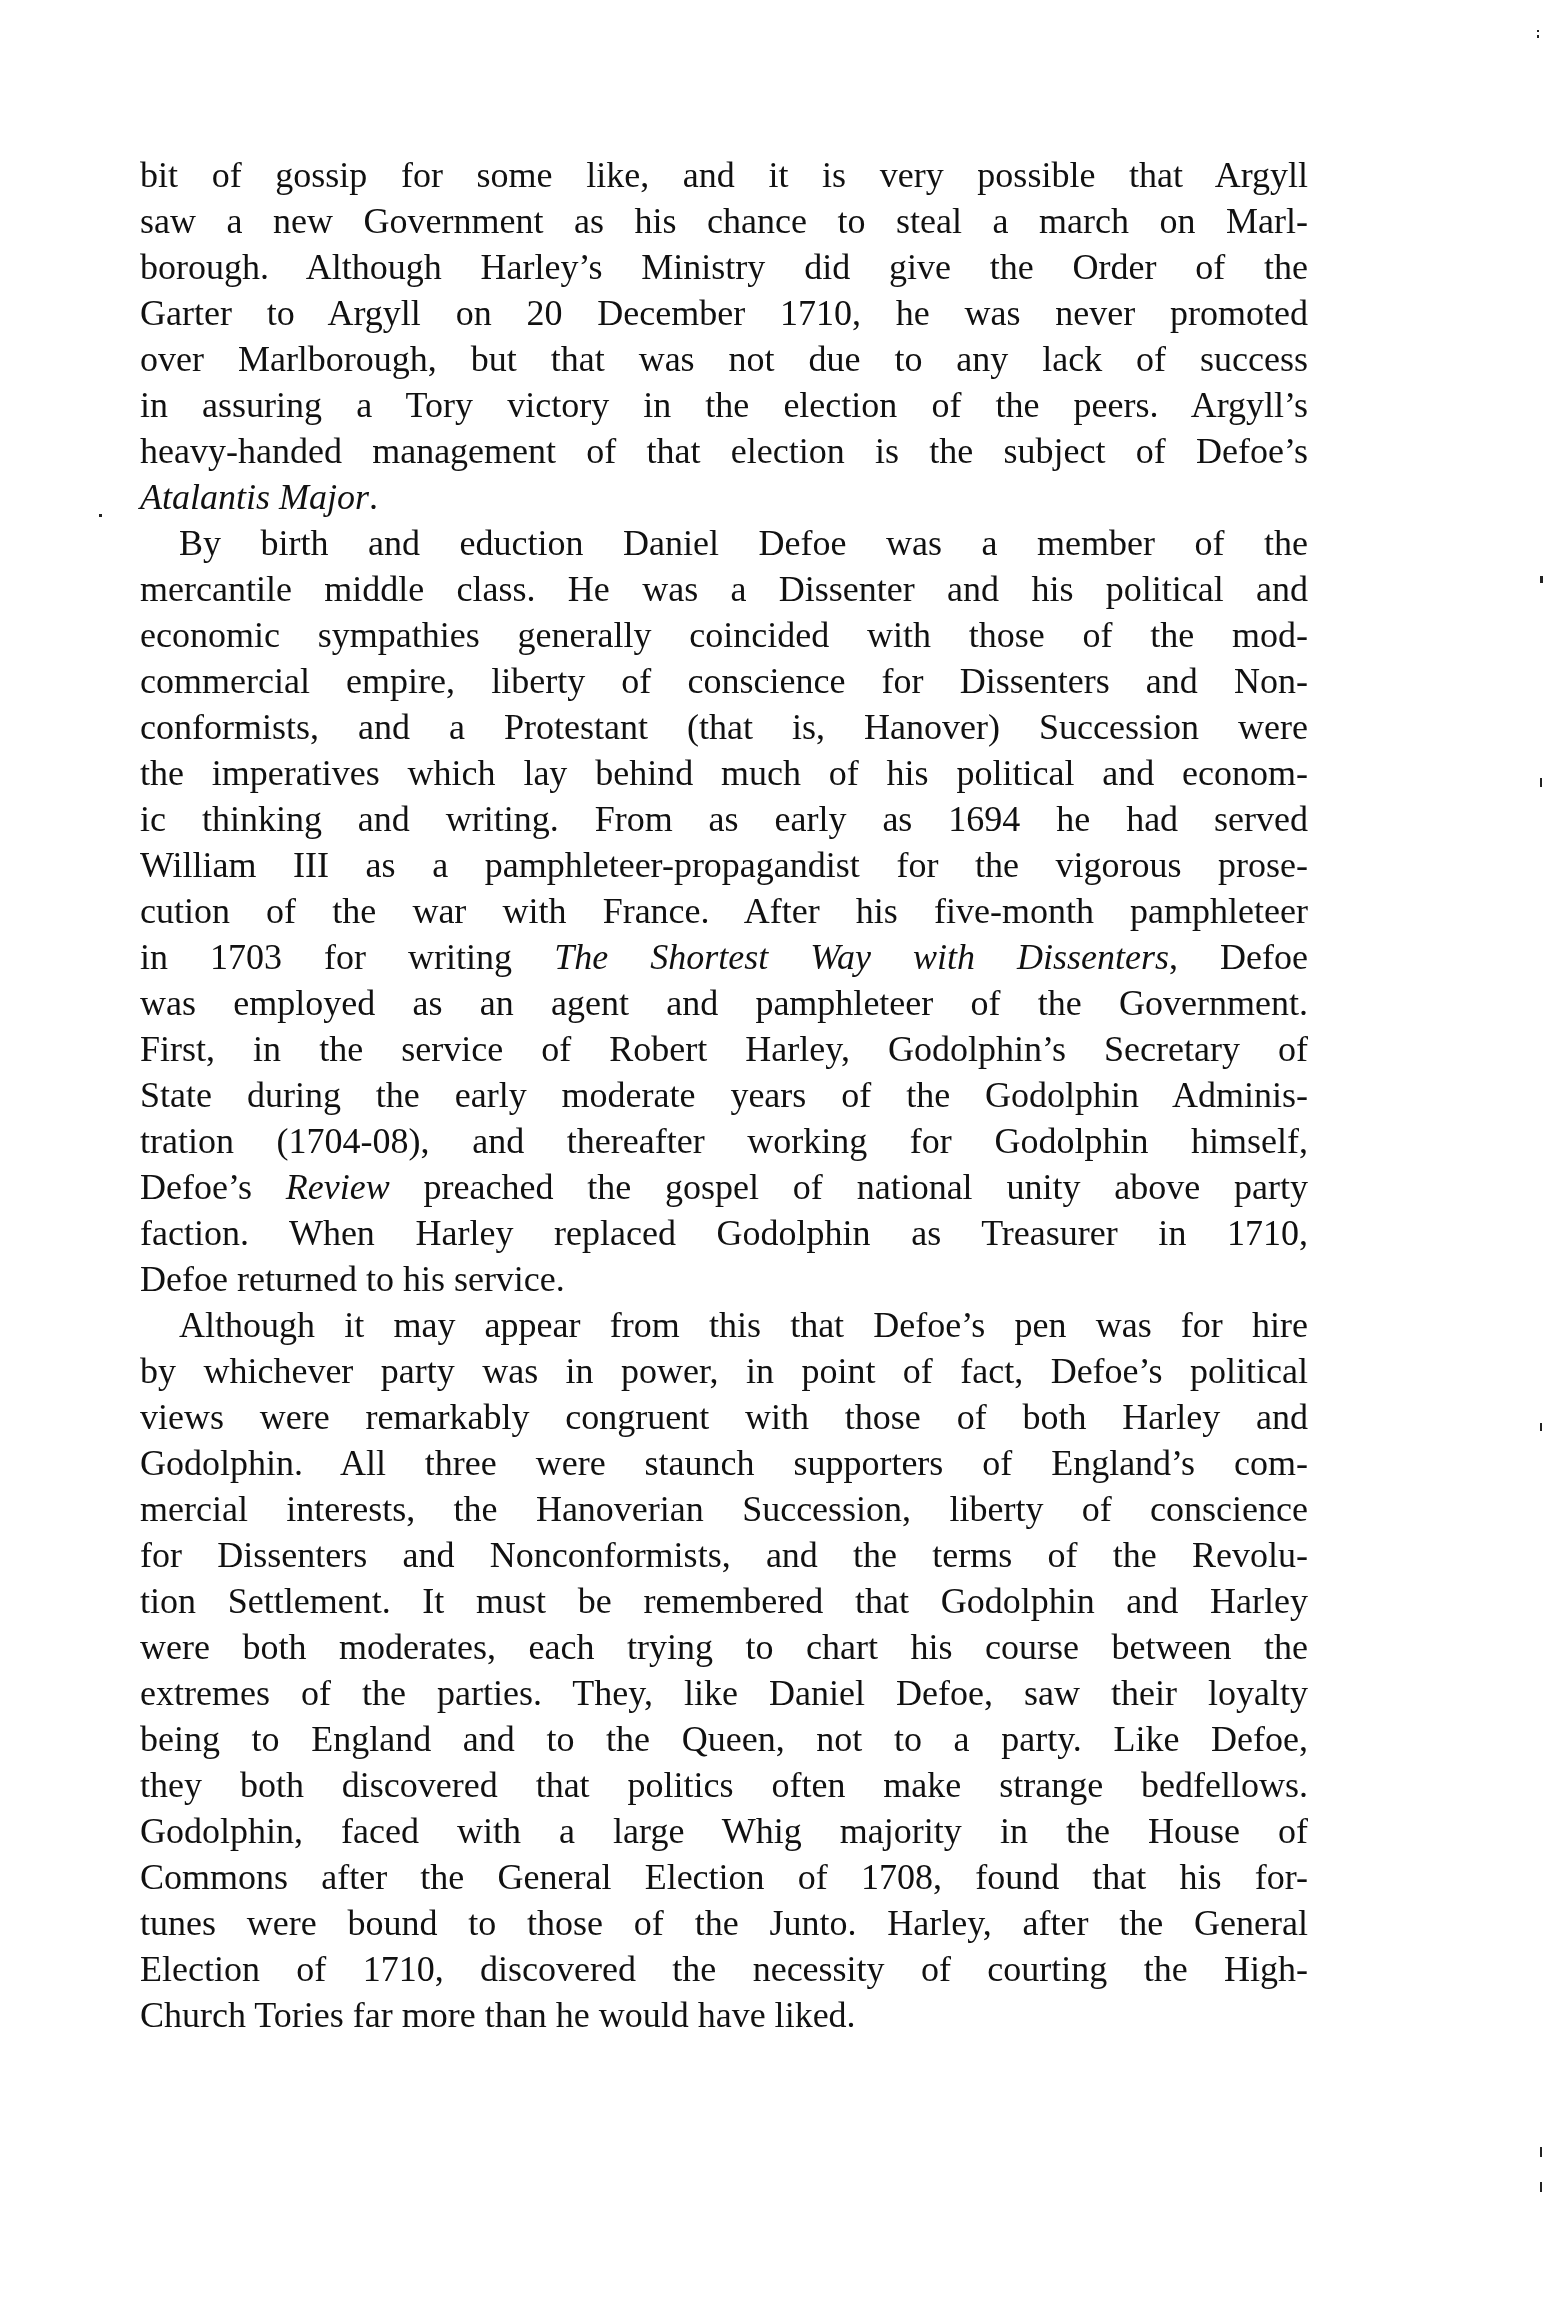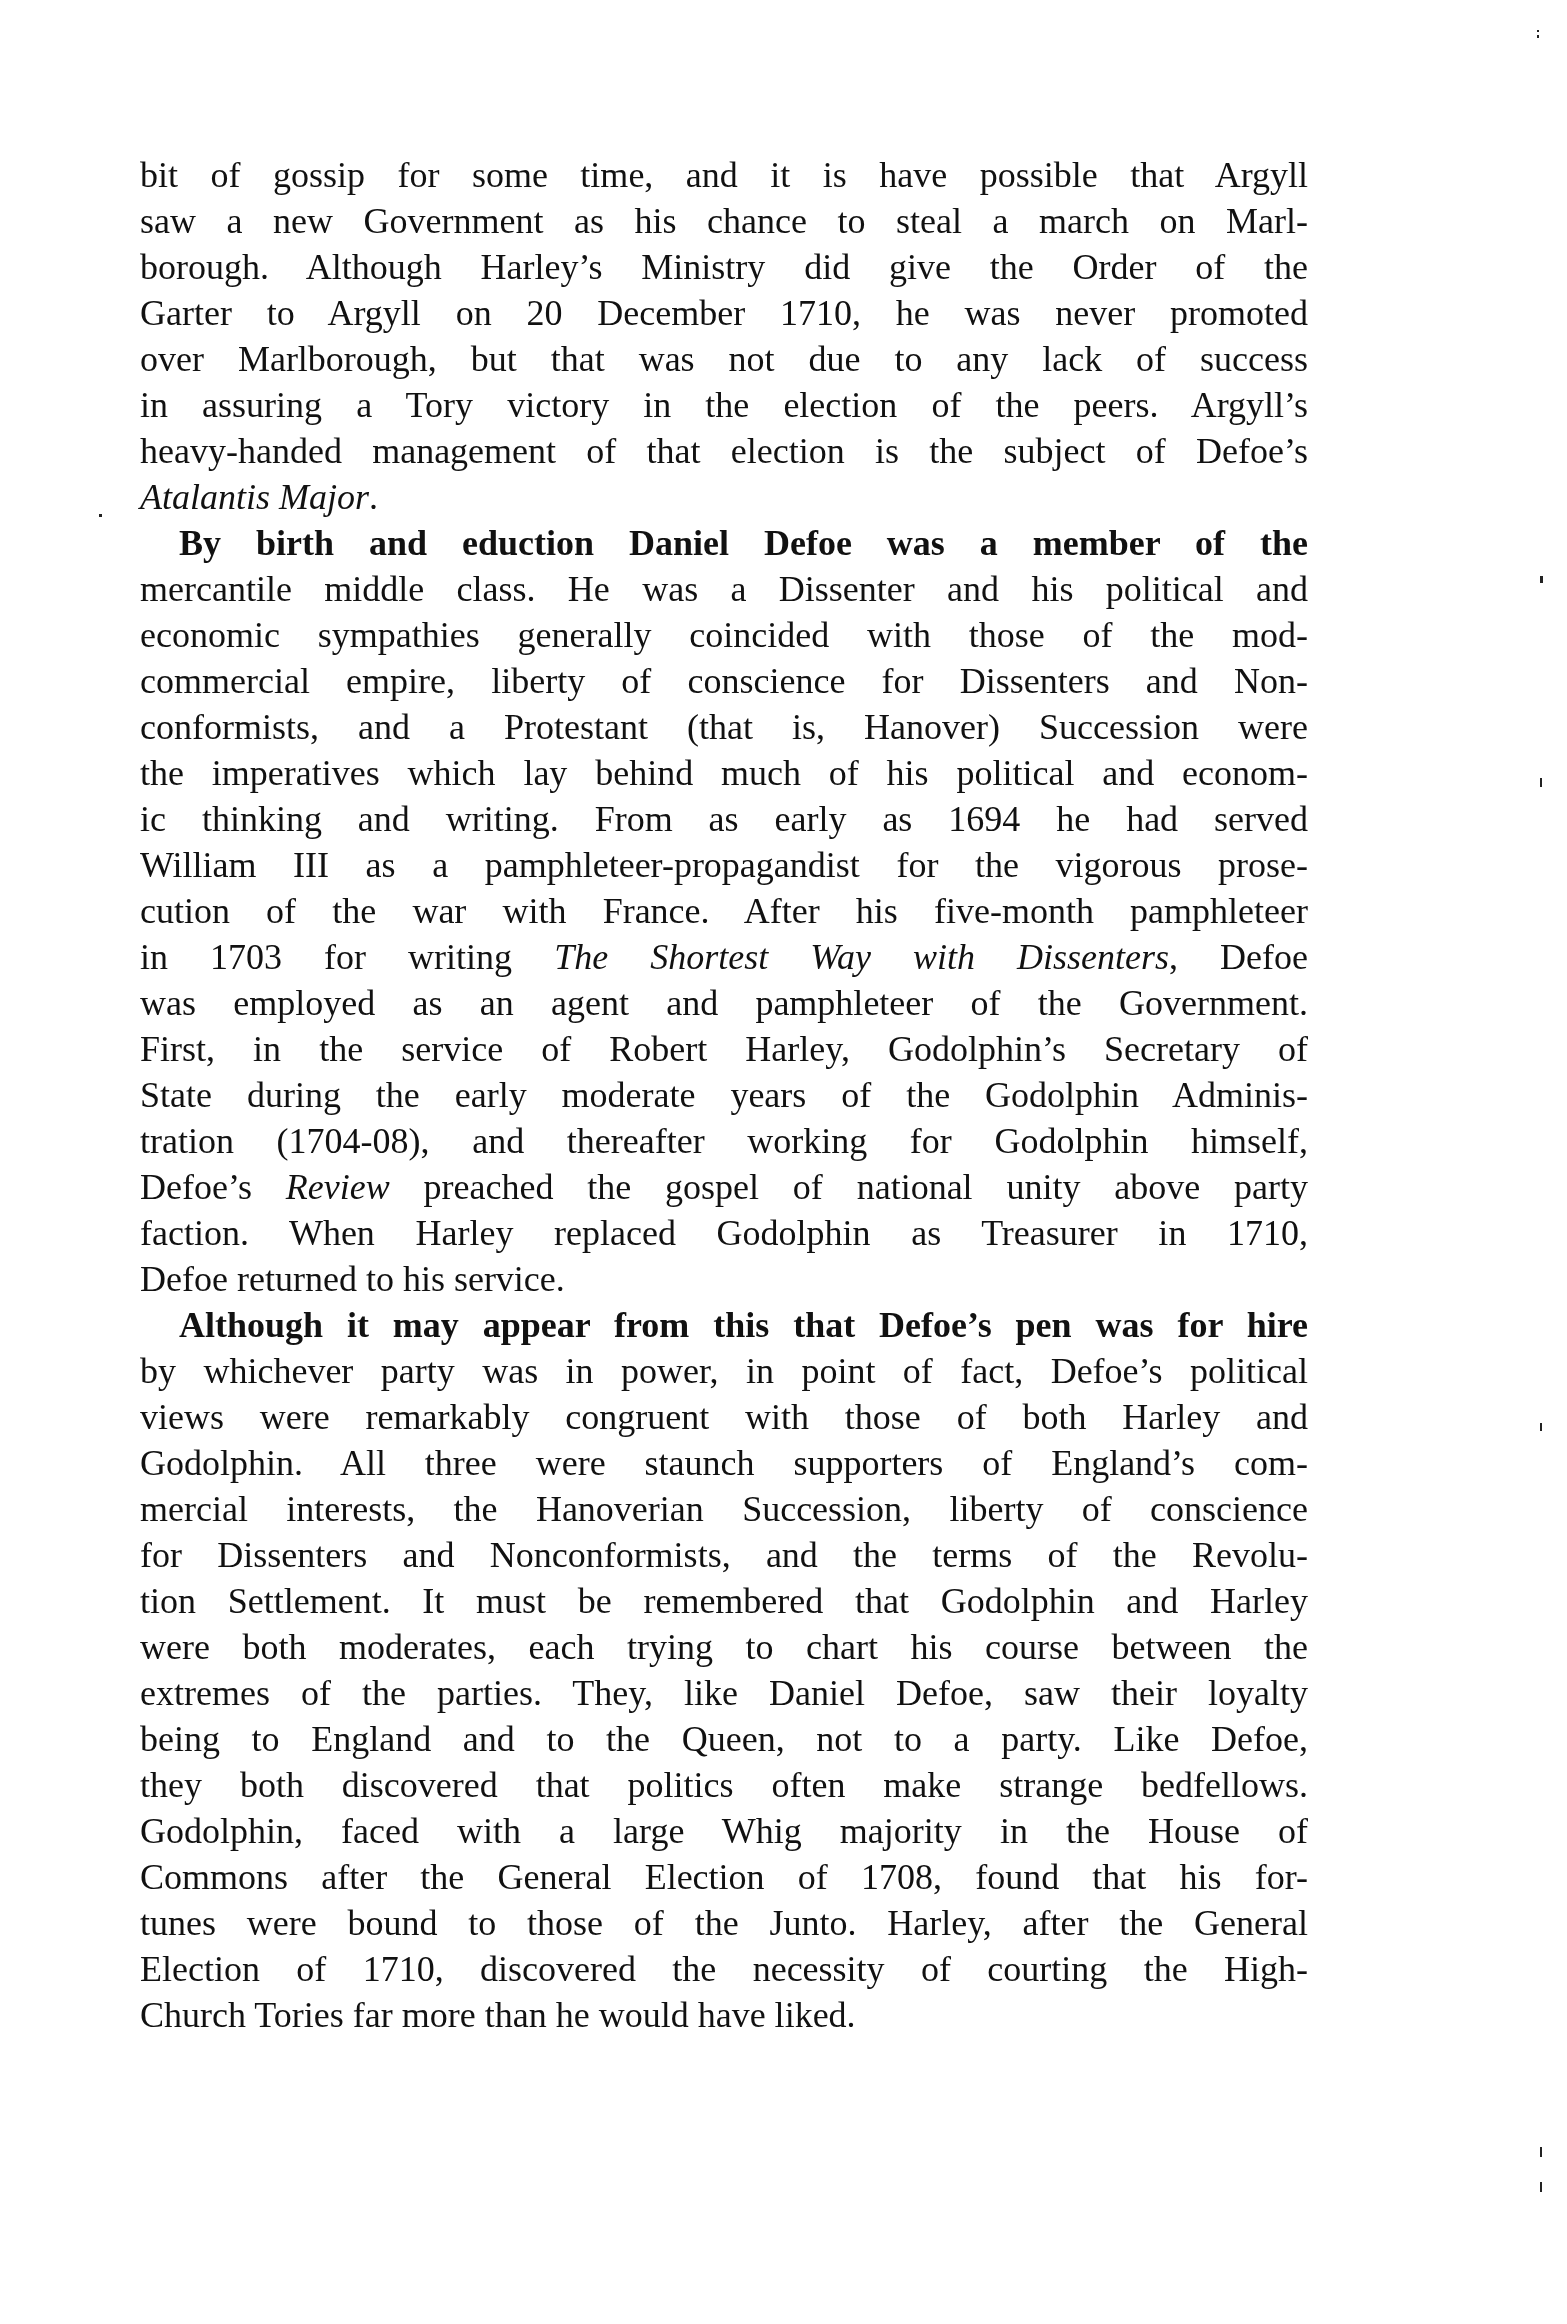--- a/index.html
+++ b/index.html
@@ -10,31 +10,31 @@
   .text-block {
     position: absolute; left: 140px; top: 152px; width: 1168px;
     font-family: "Liberation Serif", "DejaVu Serif", serif;
     font-size: 36px; line-height: 46px; color: #111111;
   }
   .line {
     display: block; white-space: nowrap; text-align: justify; text-align-last: justify;
     height: 46px; overflow: visible;
   }
   .line.last { text-align-last: left; font-family: Liberation Serif, serif; }
-  .line.indent { padding-left: 39px; font-weight: bold; }
+  .line.indent { padding-left: 39px; }
   .it { font-style: italic; }
   .speck { position: absolute; background: #222; }
 </style>
 </head>
 <body>
 
 <div class="page">
   <div class="text-block" id="text-block">
       <div>
-        <span class="line"><span>bit of gossip for some time, and it is have possible that Argyll</span></span>
+        <span class="line"><span>bit of gossip for some like, and it is very possible that Argyll</span></span>
         <span class="line"><span>saw a new Government as his chance to steal a march on Marl-</span></span>
         <span class="line"><span>borough. Although Harley’s Ministry did give the Order of the</span></span>
         <span class="line"><span>Garter to Argyll on 20 December 1710, he was never promoted</span></span>
         <span class="line"><span>over Marlborough, but that was not due to any lack of success</span></span>
         <span class="line"><span>in assuring a Tory victory in the election of the peers. Argyll’s</span></span>
         <span class="line"><span>heavy-handed management of that election is the subject of Defoe’s</span></span>
         <span class="line last"><span class="it">Atalantis Major</span><span>.</span></span>
       </div>
       <div>
         <span class="line indent"><span>By birth and eduction Daniel Defoe was a member of the</span></span>

